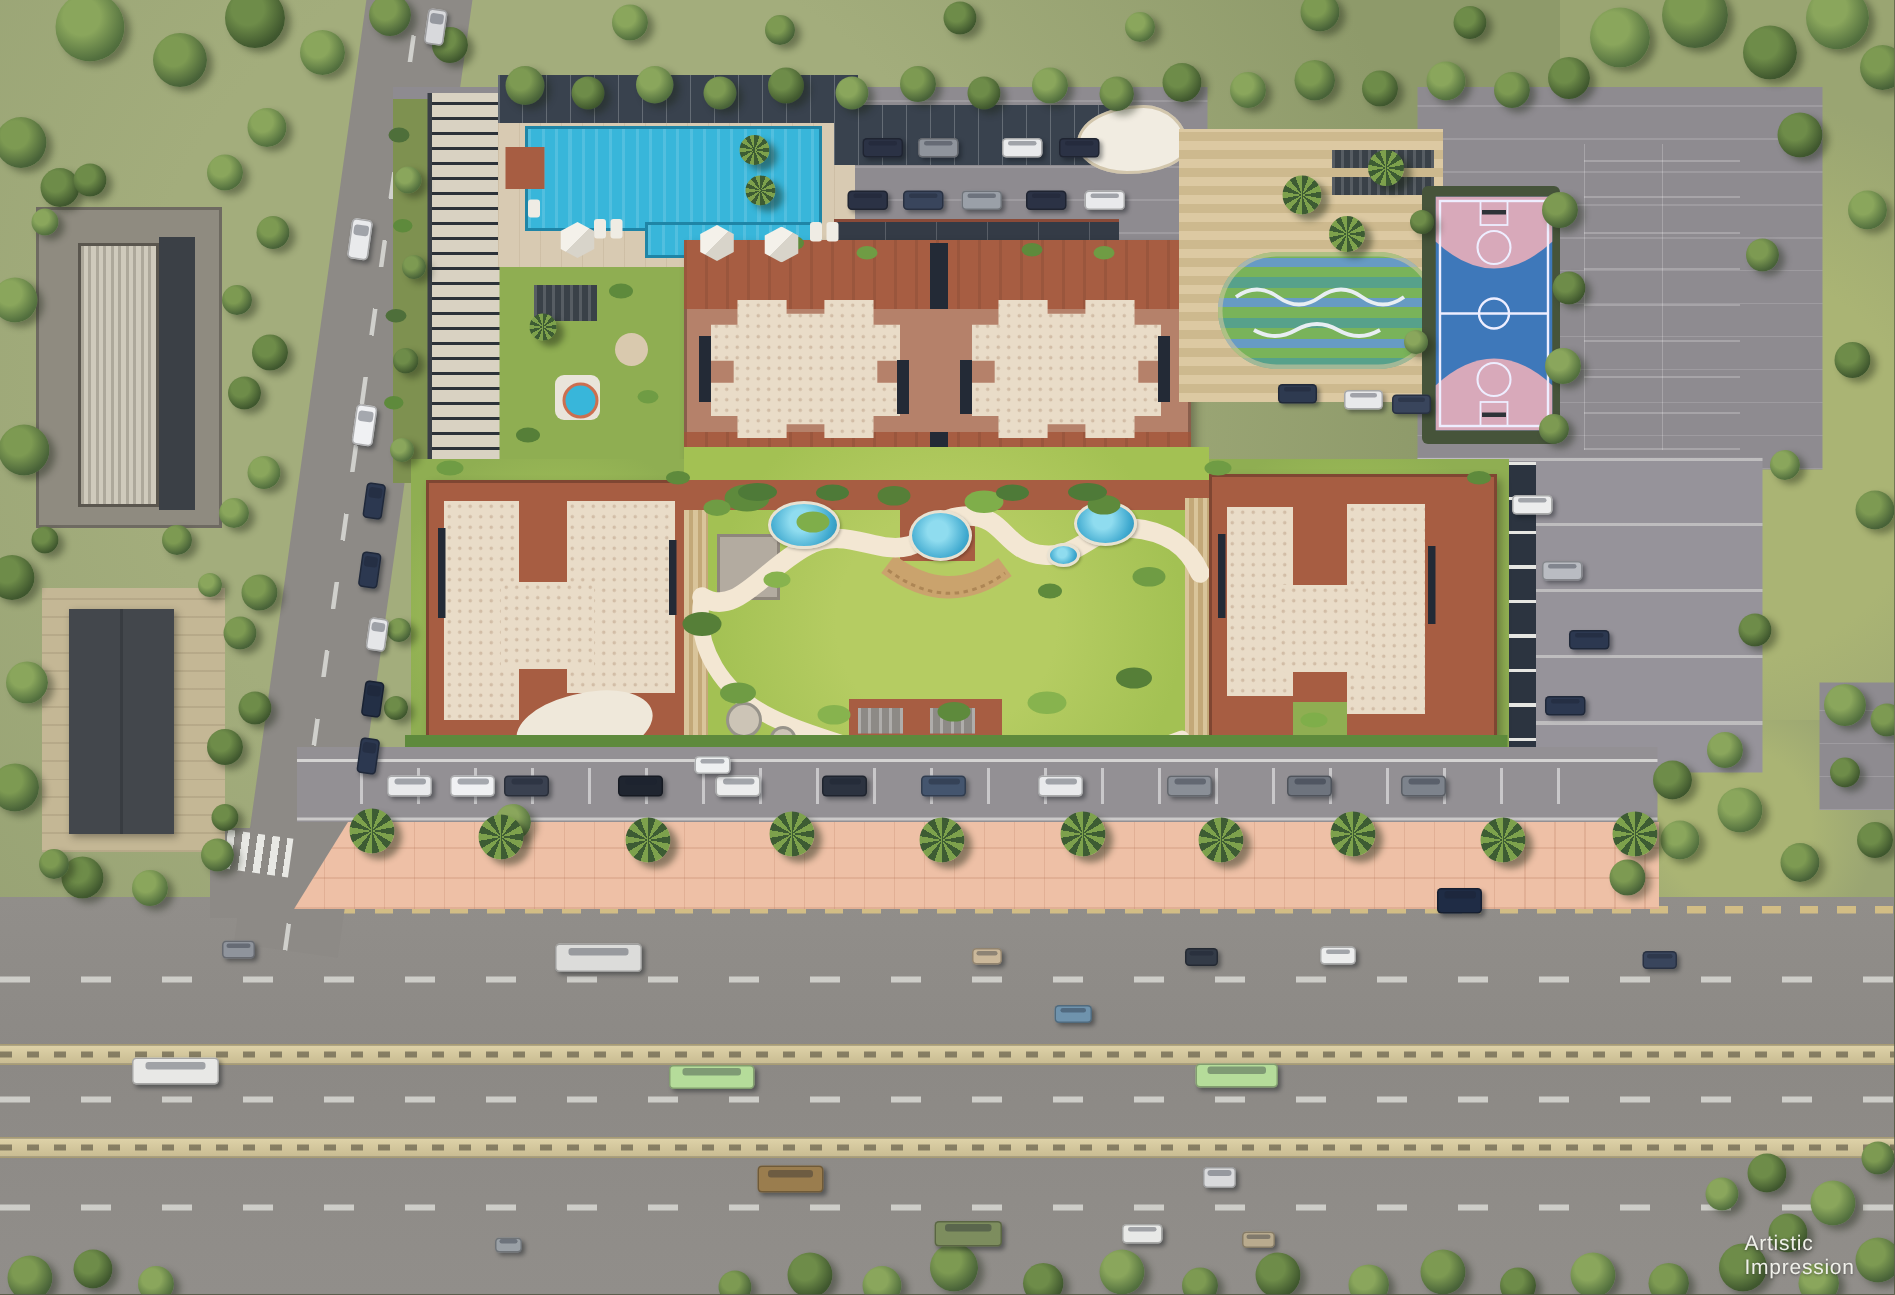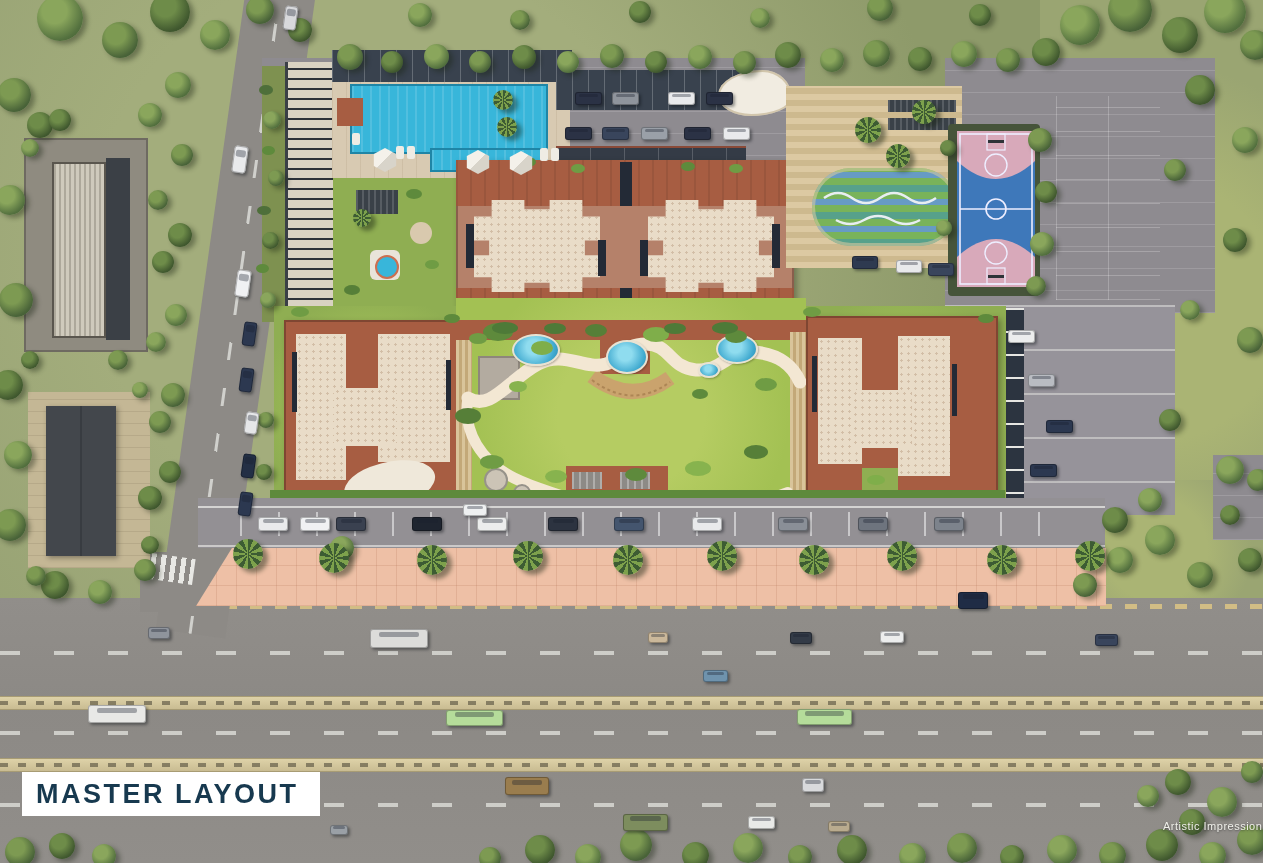--- a/index.html
+++ b/index.html
@@ -73,21 +73,21 @@
         box-shadow:5px 4px 4px rgba(25,35,18,.45);}
   .shrub{position:absolute;border-radius:50%;}
   .car{position:absolute;border-radius:3px;box-shadow:inset 0 0 0 1px rgba(0,0,0,.28),2px 2px 3px rgba(10,15,20,.4);}
   .car::after{content:"";position:absolute;left:15%;top:14%;right:15%;height:28%;background:rgba(25,32,45,.35);border-radius:2px;}
   .pad{position:absolute;border-radius:2px;}
   .umb{position:absolute;width:26px;height:24px;background:linear-gradient(135deg,#f4f1ea 50%,#d8d4ca 50%);
        clip-path:polygon(50% 0,93% 25%,93% 75%,50% 100%,7% 75%,7% 25%);filter:drop-shadow(3px 3px 2px rgba(0,0,0,.35));}
   
   .masterlabel{background:var(--label-bg,#fff);color:var(--label-text,#17394f);
        font-weight:bold;font-size:27px;letter-spacing:2.5px;line-height:44px;padding-left:14px;z-index:20;}
-  .watermark{color:#f0f0ea;font-size:11px;letter-spacing:.5px;text-shadow:0 1px 2px rgba(40,40,40,.6);z-index:20;}
+  .watermark{color:#f0f0ea;font-size:14px;letter-spacing:.5px;text-shadow:0 1px 2px rgba(40,40,40,.6);z-index:20;}
 </style>
 </head>
 <body>
 
 <div class="scene">
 
   <div class="abs field" style="left:0;top:0;width:1263px;height:620px"></div>
   <div class="abs field2" style="left:1040px;top:0;width:223px;height:620px"></div>
   <div class="abs field2" style="left:1050px;top:480px;width:213px;height:140px"></div>
 
@@ -450,19 +450,16 @@
       <div class="pad" style="left:396px;top:146px;width:8px;height:13px;background:#efece4"></div>
       <div class="pad" style="left:407px;top:146px;width:8px;height:13px;background:#efece4"></div>
       <div class="pad" style="left:540px;top:148px;width:8px;height:13px;background:#efece4"></div>
       <div class="pad" style="left:551px;top:148px;width:8px;height:13px;background:#efece4"></div>
       <div class="pad" style="left:352px;top:133px;width:8px;height:12px;background:#efece4"></div>
       <div class="umb" style="left:372px;top:148px"></div>
       <div class="umb" style="left:465px;top:150px"></div>
       <div class="umb" style="left:508px;top:151px"></div>
     </div>
 
-  <div class="abs masterlabel" style="left:22px;top:772px;width:284px;height:44px">
-    <span>MASTER LAYOUT</span>
-  </div>
   <div class="abs watermark" style="left:1163px;top:820px">
     <span>Artistic Impression</span>
   </div>
 </div>
 
 </body></html>

